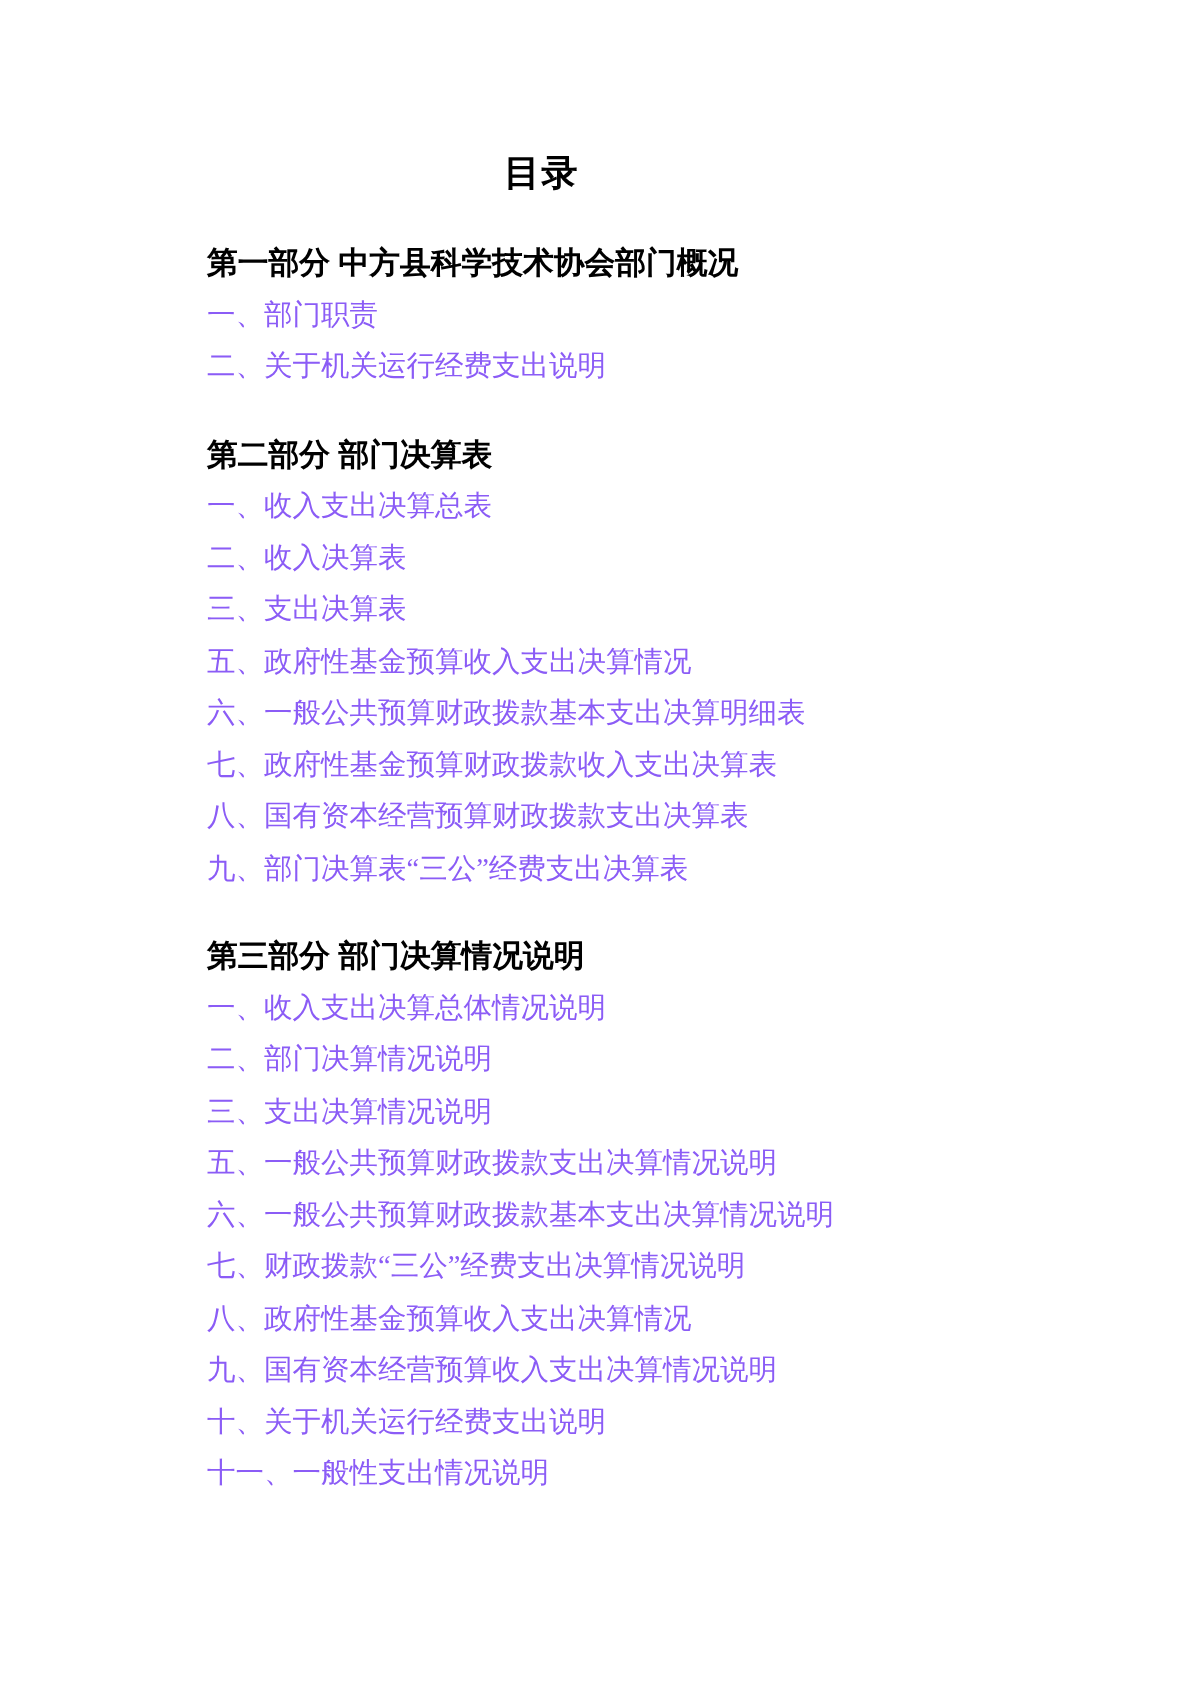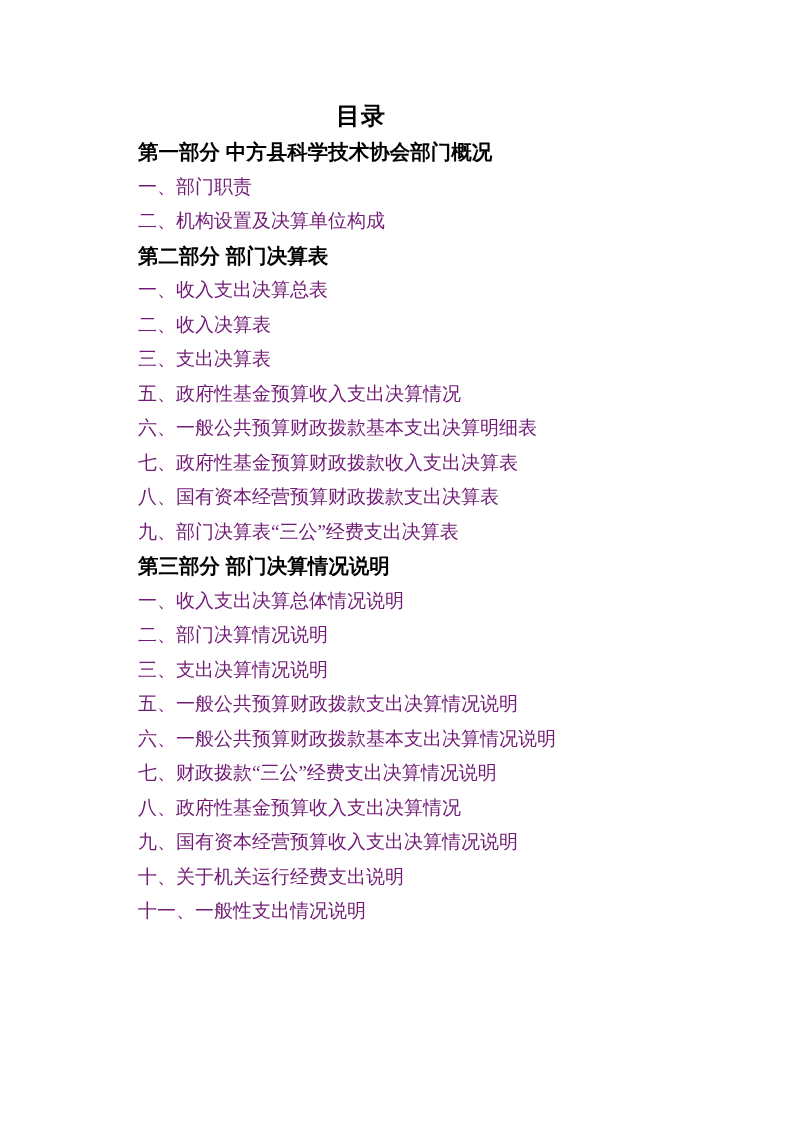--- a/index.html
+++ b/index.html
@@ -38,40 +38,41 @@
   .line {
     height: 34.5px;
     line-height: 34.5px;
     white-space: nowrap;
   }
   .heading {
     font-family: "Liberation Sans", sans-serif;
     font-weight: 700;
     font-size: 20.5px;
     color: #000000;
+    margin-top: 24px;
   }
   .item {
     font-family: "Liberation Serif", serif;
     font-weight: 400;
     font-size: 19px;
-    color: #701a75;
+    color: #8b5cf6;
   }
 </style>
 </head>
 <body>
 
 <div class="page">
 
   <div class="doc-title">目录</div>
 
   <div class="toc">
 
     <div class="line heading">第一部分 中方县科学技术协会部门概况</div>
     <div class="line item">一、部门职责</div>
-    <div class="line item">二、机构设置及决算单位构成</div>
+    <div class="line item">二、关于机关运行经费支出说明</div>
 
     <div class="line heading">第二部分 部门决算表</div>
     <div class="line item">一、收入支出决算总表</div>
     <div class="line item">二、收入决算表</div>
     <div class="line item">三、支出决算表</div>
     <div class="line item">五、政府性基金预算收入支出决算情况</div>
     <div class="line item">六、一般公共预算财政拨款基本支出决算明细表</div>
     <div class="line item">七、政府性基金预算财政拨款收入支出决算表</div>
     <div class="line item">八、国有资本经营预算财政拨款支出决算表</div>
     <div class="line item">九、部门决算表“三公”经费支出决算表</div>

